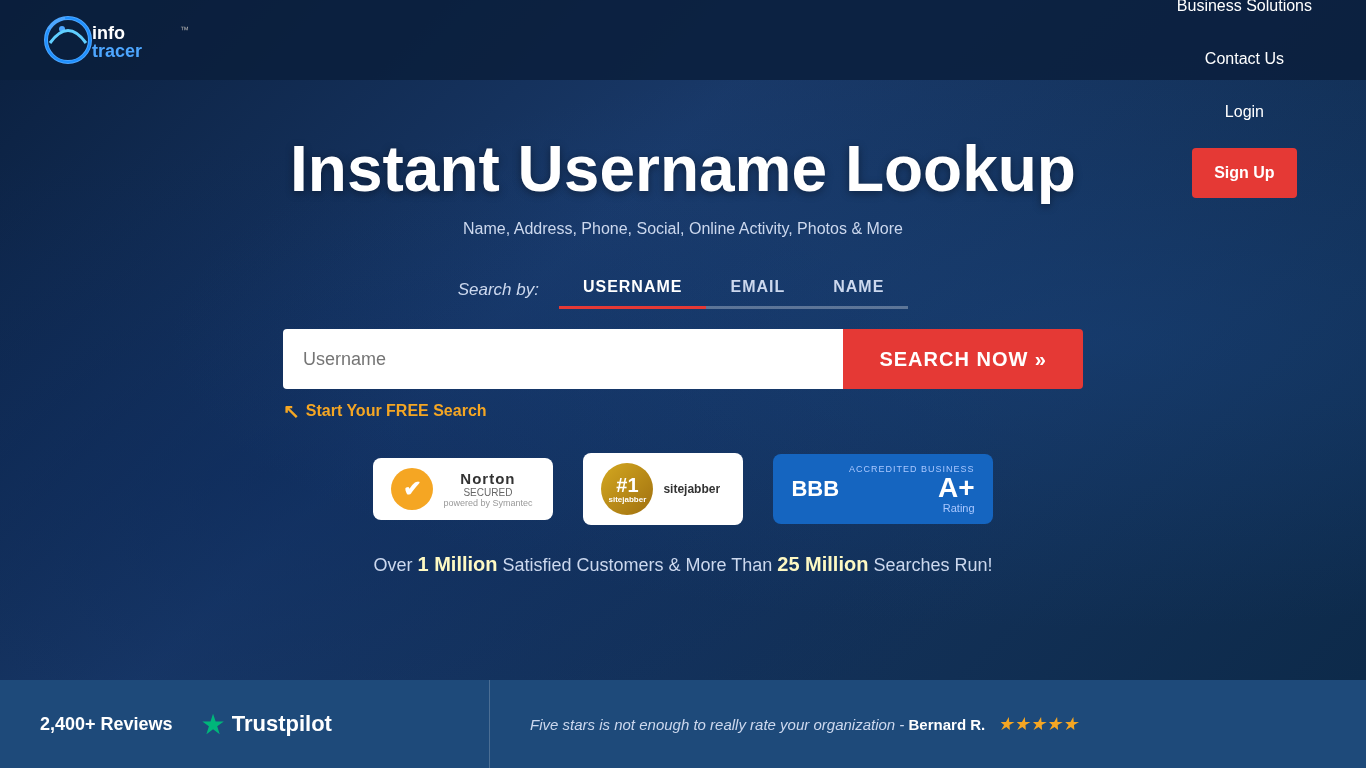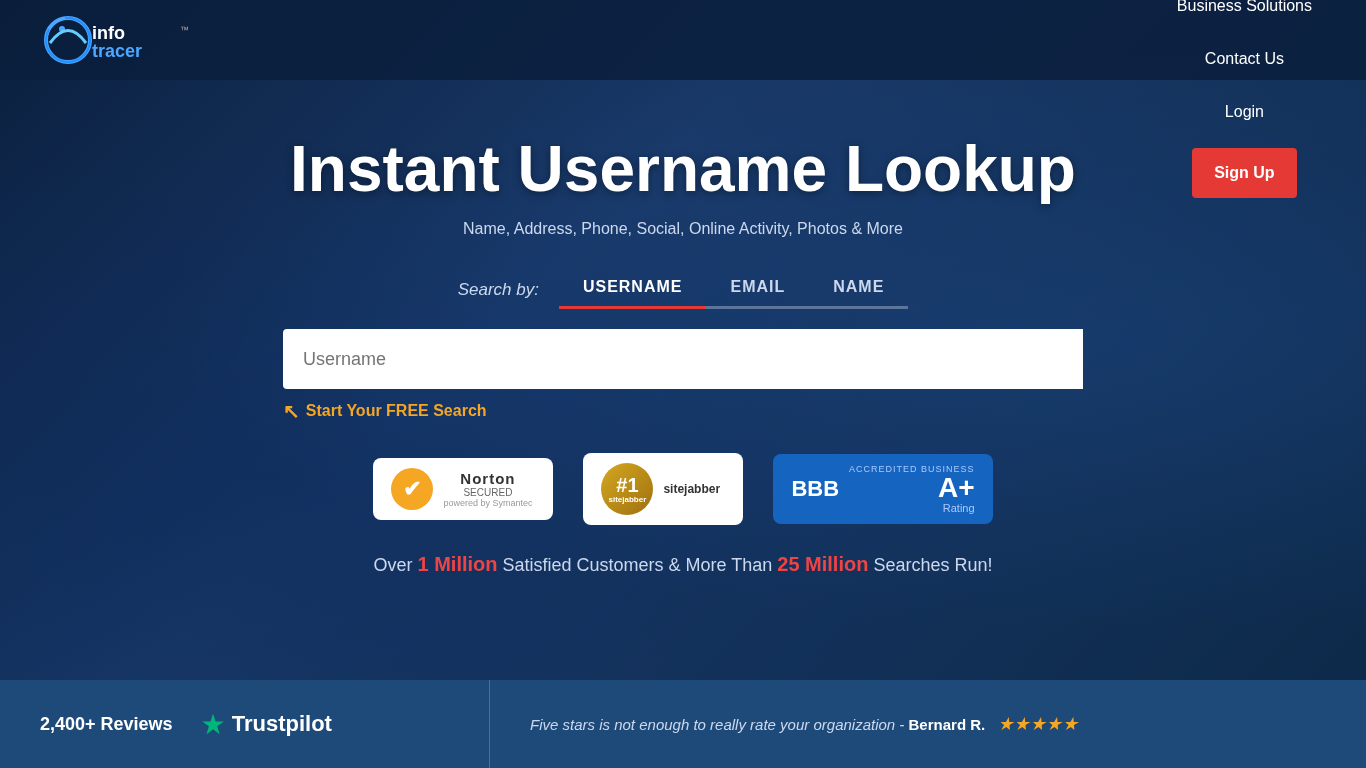--- a/index.html
+++ b/index.html
@@ -315,21 +315,21 @@
       font-size: 11px;
       color: #aac8ff;
     }
 
     
     .hero-stats {
       font-size: 18px;
       color: #ccd8ee;
     }
     .stats-highlight-yellow {
-      color: #ef4444;
+      color: #fef9c3;
       font-weight: 900;
       font-size: 20px;
     }
 
     
     .review-bar {
       width: 1366px;
       height: 88px;
       background: #1e4a7a;
       display: flex;
@@ -431,20 +431,21 @@
 
     <div class="search-tabs">
       <span class="search-by-label">Search by:</span>
       <div class="tab-item active">USERNAME</div>
       <div class="tab-item">EMAIL</div>
       <div class="tab-item">NAME</div>
     </div>
 
     <div class="search-box-row">
       <input class="search-input" type="text" placeholder="Username" style="">
+      <button class="search-button">SEARCH NOW »</button>
     </div>
 
     <div class="free-search-hint">
       <span class="arrow-icon">↖</span>
       <span>Start Your FREE Search</span>
     </div>
 
     <div class="trust-badges">
 
       <div class="badge-norton">

